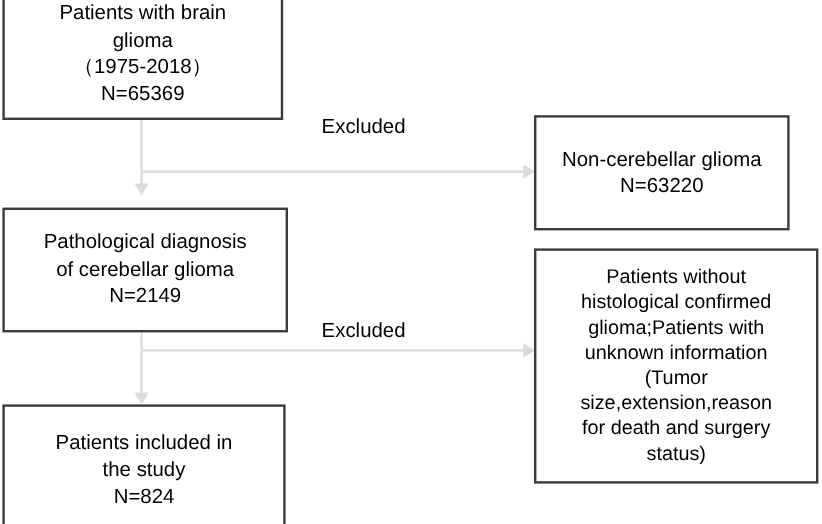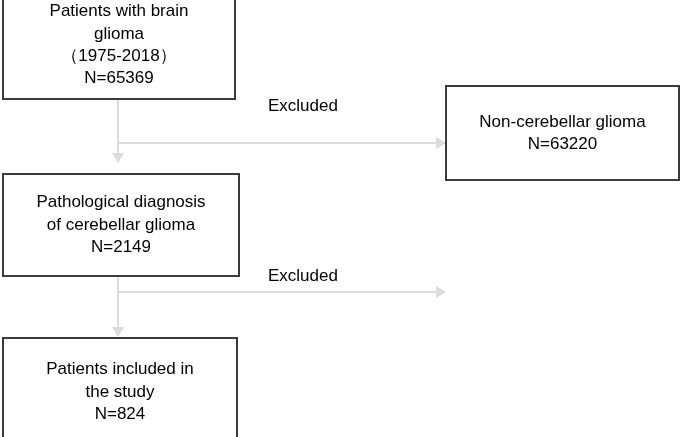--- a/index.html
+++ b/index.html
@@ -29,21 +29,21 @@
     color: #000000;
     font-size: 17px;
     line-height: 1.32;
     white-space: pre-line;
     padding: 2px 4px;
   }
 
   #box-source      { left: 2px;   top: -10px; width: 234px; height: 110px; }
   #box-pathology   { left: 2px;   top: 173px; width: 238px; height: 104px; }
   #box-included    { left: 2px;   top: 337px; width: 236px; height: 110px; }
-  #box-excluded-1  { left: 445px; top: 85px;  width: 235px; height: 96px;  }
+  #box-excluded-1  { left: 445px; top: 96px;  width: 213px; height: 96px;  }
   #box-excluded-2  { left: 445px; top: 207px; width: 237px; height: 196px; }
 
   #box-excluded-2 .box-text { font-size: 16.5px; line-height: 1.28; }
 
   
   .conn {
     position: absolute;
     background: #dcdcdc;
   }
   .v-line { width: 2px; }
@@ -128,14 +128,24 @@
     <span class="box-text">Patients included in
 the study
 N=824</span>
   </div>
 
   <div class="box" id="box-excluded-1">
     <span class="box-text">Non-cerebellar glioma
 N=63220</span>
   </div>
 
+  <div class="box" id="box-excluded-2">
+    <span class="box-text">Patients without
+histological confirmed
+glioma;Patients with
+unknown information
+(Tumor
+size,extension,reason
+for death and surgery
+status)</span>
+  </div>
 
 </div>
 
 </body></html>

